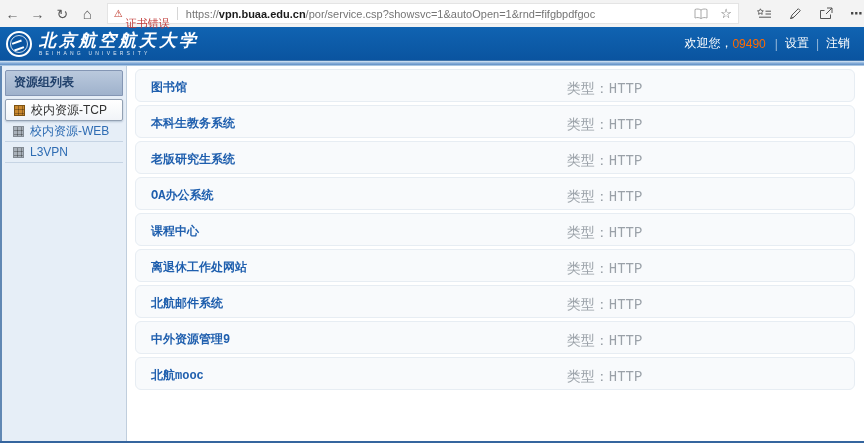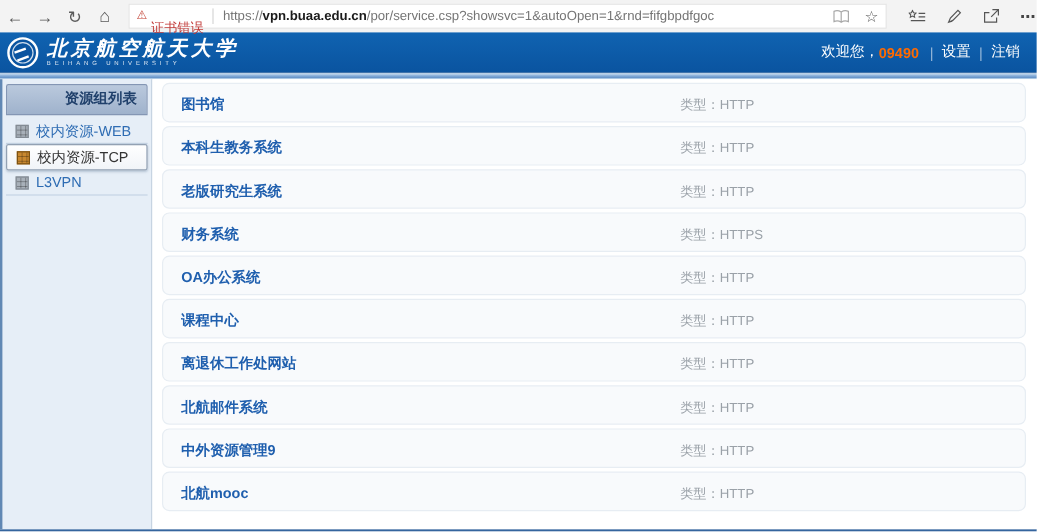--- a/index.html
+++ b/index.html
@@ -29,53 +29,53 @@
   .logo { width: 26px; height: 26px; border: 2px solid #fff; border-radius: 50%; margin: 0 7px 0 6px;
           position: relative; flex: none; background: #0a54a0; }
   .logo::before { content:""; position: absolute; inset: 2px; border: 1px solid #ffffffcc; border-radius: 50%; }
   .logo::after { content:""; position: absolute; left: 5px; top: 8px; width: 10px; height: 5px;
                  border-top: 2px solid #fff; border-bottom: 2px solid #fff; transform: rotate(-20deg); }
   .uni { display: flex; flex-direction: column; line-height: 1; }
   .uni-cn { font-size: 17px; font-weight: bold; font-style: italic; letter-spacing: 3px; }
   .uni-en { font-size: 5px; letter-spacing: 3.2px; opacity: .85; margin-top: 2px; }
   .hdr .spacer { flex: 1; }
   .hdr-right { font-size: 12px; margin-right: 14px; display: flex; align-items: center; white-space: nowrap; text-align: right; }
-  .uid { color: #ff6a00; font-weight: bold; margin-right: 2px; }
+  .uid { color: #ff6a00; font-weight: normal; margin-right: 2px; }
   .hsep { opacity: .55; margin: 0 7px; }
   .hlink { color: #fff; text-decoration: none; cursor: pointer; }
 
   
   .stripe { height: 6px; border-top: 1px solid #3f73ab; border-bottom: 1px solid #a9c6e2;
             background: linear-gradient(180deg,#d9e7f4 0%,#85add9 55%,#628fc5 100%); }
 
   
   .content { display: flex; height: 377px; border-bottom: 2px solid #35659e; }
 
   .sidebar { width: 127px; flex: none; background: #e6eef7; border-left: 2px solid #6188b4;
-             border-right: 1px solid #c0cedd; padding-top: 4px; text-align: right; }
+             border-right: 1px solid #c0cedd; padding-top: 4px; }
   .sb-title { margin: 0 3px; background: linear-gradient(180deg,#bac9dd,#9fb2cc); border: 1px solid #8496b4;
               color: #20406b; font-size: 12px; font-weight: bold; padding: 3px 8px 4px; border-radius: 2px 2px 0 0; }
   .sb-list { margin-top: 3px; }
   .sb-item { height: 21px; display: flex; align-items: center; margin: 0 3px; padding-left: 8px;
              border-bottom: 1px solid #c6d4e4; color: #2e6cb3; font-size: 12px; cursor: pointer; }
   .sb-item.selected { background: linear-gradient(180deg,#ffffff,#f1f4f8); border: 1px solid #93a1b3;
                       border-radius: 2px; color: #333; box-shadow: 0 1px 2px rgba(40,70,110,.25); height: 22px; }
   .sb-icon { width: 11px; height: 11px; margin-right: 6px; flex: none;
              background-color: #a8b0b9; border: 1px solid #838b94;
              background-image: linear-gradient(rgba(0,0,0,.28) 1px, transparent 1px),
                                linear-gradient(90deg, rgba(0,0,0,.28) 1px, transparent 1px);
              background-size: 4px 4px; background-position: -1px -1px; }
   .sb-item.selected .sb-icon { background-color: #c9882f; border-color: #7c5212; }
 
   .main { flex: 1; background: #fff; padding: 3px 9px 0 8px; overflow: hidden; }
   .res-card { position: relative; height: 33px; margin-bottom: 3px; background: #f8fafc;
-              border: 1px solid #e7edf3; border-radius: 6px; }
+              border: 1px solid #e7edf3; border-radius: 6px; font-family: Liberation Mono, monospace; }
   .res-name { position: absolute; left: 15px; top: 9px; color: #1f5fae; font-size: 12px; font-weight: bold;
               text-decoration: none; cursor: pointer; }
-  .res-type { position: absolute; left: 60%; top: 10px; color: #9aa1a8; font-size: 11px; }
+  .res-type { position: absolute; left: 60%; top: 10px; color: #9aa1a8; font-size: 14px; }
 
   svg { display: block; }
 </style>
 </head>
 <body>
 
 <div class="toolbar">
   <span class="nav-ic">←</span>
   <span class="nav-ic">→</span>
   <span class="nav-ic">↻</span>
@@ -133,50 +133,46 @@
     <a class="hlink">注销</a>
   </span>
 </div>
 
 <div class="stripe"></div>
 
 <div class="content">
   <div class="sidebar">
     <div class="sb-title">资源组列表</div>
     <div class="sb-list">
+        <div class="sb-item selected">
+          <span class="sb-icon"></span>
+          <span>校内资源-TCP</span>
+        </div>
         <div class="sb-item">
           <span class="sb-icon"></span>
           <span>校内资源-WEB</span>
-        </div>
-        <div class="sb-item selected">
-          <span class="sb-icon"></span>
-          <span>校内资源-TCP</span>
         </div>
         <div class="sb-item">
           <span class="sb-icon"></span>
           <span>L3VPN</span>
         </div>
       </div>
   </div>
   <div class="main">
       <div class="res-card">
         <a class="res-name">图书馆</a>
         <span class="res-type">类型：HTTP</span>
       </div>
       <div class="res-card">
         <a class="res-name">本科生教务系统</a>
         <span class="res-type">类型：HTTP</span>
       </div>
       <div class="res-card">
         <a class="res-name">老版研究生系统</a>
         <span class="res-type">类型：HTTP</span>
-      </div>
-      <div class="res-card">
-        <a class="res-name">财务系统</a>
-        <span class="res-type">类型：HTTPS</span>
       </div>
       <div class="res-card">
         <a class="res-name">OA办公系统</a>
         <span class="res-type">类型：HTTP</span>
       </div>
       <div class="res-card">
         <a class="res-name">课程中心</a>
         <span class="res-type">类型：HTTP</span>
       </div>
       <div class="res-card">

